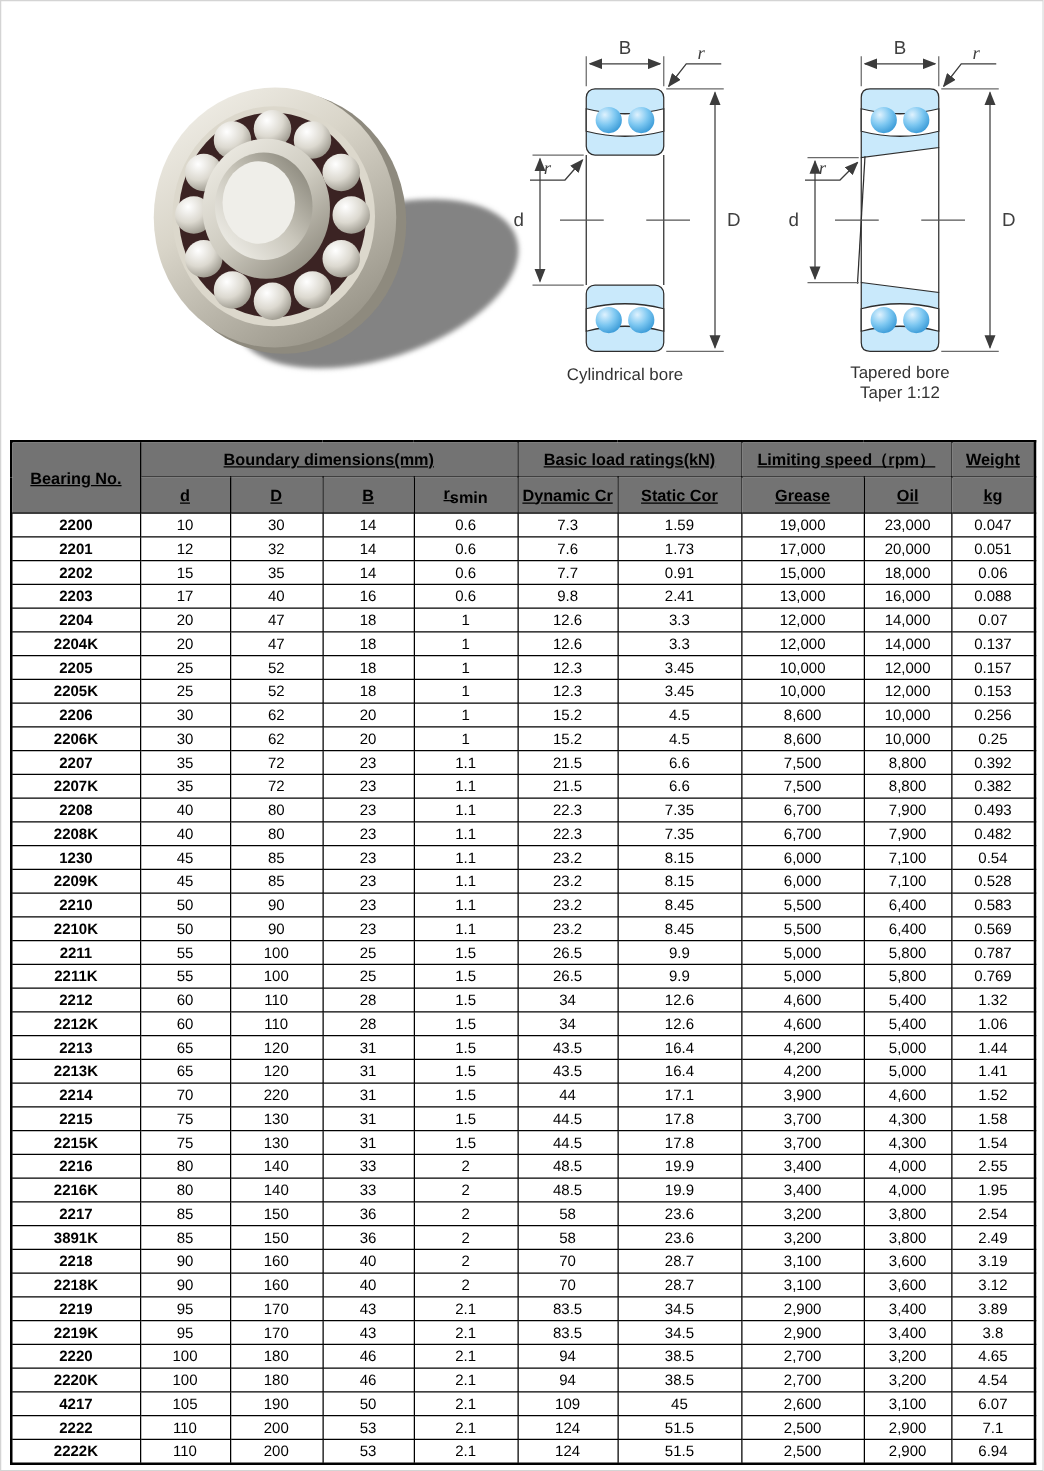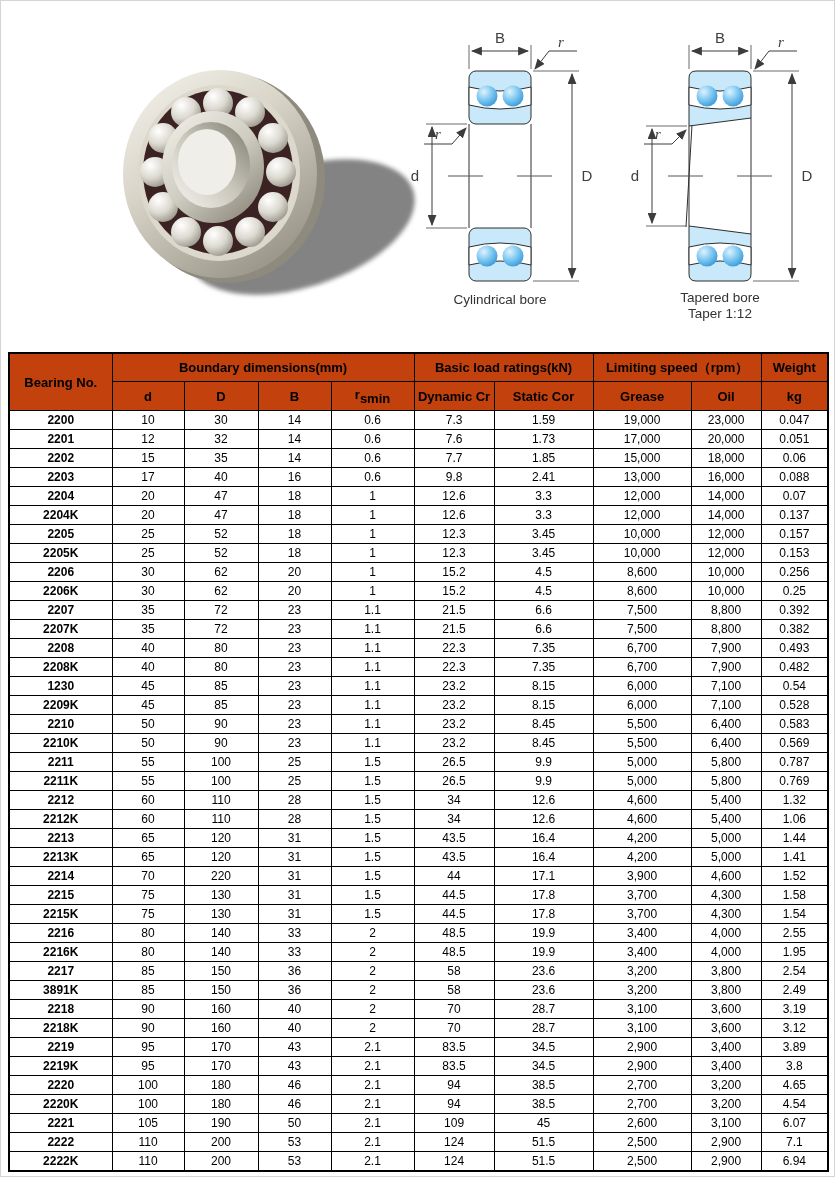--- a/index.html
+++ b/index.html
@@ -3,21 +3,21 @@
 <meta charset="utf-8">
 <style>
   html,body{margin:0;padding:0;background:#ffffff;}
   body{width:835px;height:1177px;font-family:"Liberation Sans",sans-serif;overflow:hidden;}
   .page{position:relative;width:833px;height:1175px;border:1px solid #d4d4d4;background:#fff;box-sizing:content-box;}
   .hero{position:relative;width:835px;height:346px;}
   .hero svg{display:block;}
 
   table.spec{border-collapse:collapse;table-layout:fixed;width:819px;margin:5px 0 0 7px;border:2px solid #000;}
   table.spec th,table.spec td{border:1px solid #000;text-align:center;vertical-align:middle;white-space:nowrap;overflow:hidden;padding:0;color:#000;}
-  table.spec thead th{background:#c2410c;font-weight:bold;font-size:13px;}
+  table.spec thead th{background:#737373;font-weight:bold;font-size:13px;text-decoration:underline;}
   tr.group-row th{height:27px;}
   tr.sub-row th{height:28px;}
   tbody td{height:18px;line-height:18px;font-size:12px;}
   tbody td.bold{font-weight:bold;}
   sub.rsub{font-size:13px;}
 
   .dim-label{font-size:15px;fill:#3f3f3f;font-family:"Liberation Sans",sans-serif;}
   .r-label{font-size:15px;fill:#3f3f3f;font-family:"Liberation Serif",serif;font-style:italic;}
   .cap{font-size:13.5px;fill:#333;font-family:"Liberation Sans",sans-serif;}
   .dimline{stroke:#3c3c3c;stroke-width:1;fill:none;}
@@ -238,21 +238,21 @@
           <td>20,000</td>
           <td>0.051</td>
         </tr>
         <tr>
           <td class="bold">2202</td>
           <td>15</td>
           <td>35</td>
           <td>14</td>
           <td>0.6</td>
           <td>7.7</td>
-          <td>1.85</td>
+          <td>0.91</td>
           <td>15,000</td>
           <td>18,000</td>
           <td>0.06</td>
         </tr>
         <tr>
           <td class="bold">2203</td>
           <td>17</td>
           <td>40</td>
           <td>16</td>
           <td>0.6</td>
@@ -652,21 +652,21 @@
           <td>180</td>
           <td>46</td>
           <td>2.1</td>
           <td>94</td>
           <td>38.5</td>
           <td>2,700</td>
           <td>3,200</td>
           <td>4.54</td>
         </tr>
         <tr>
-          <td class="bold">2221</td>
+          <td class="bold">4217</td>
           <td>105</td>
           <td>190</td>
           <td>50</td>
           <td>2.1</td>
           <td>109</td>
           <td>45</td>
           <td>2,600</td>
           <td>3,100</td>
           <td>6.07</td>
         </tr>

